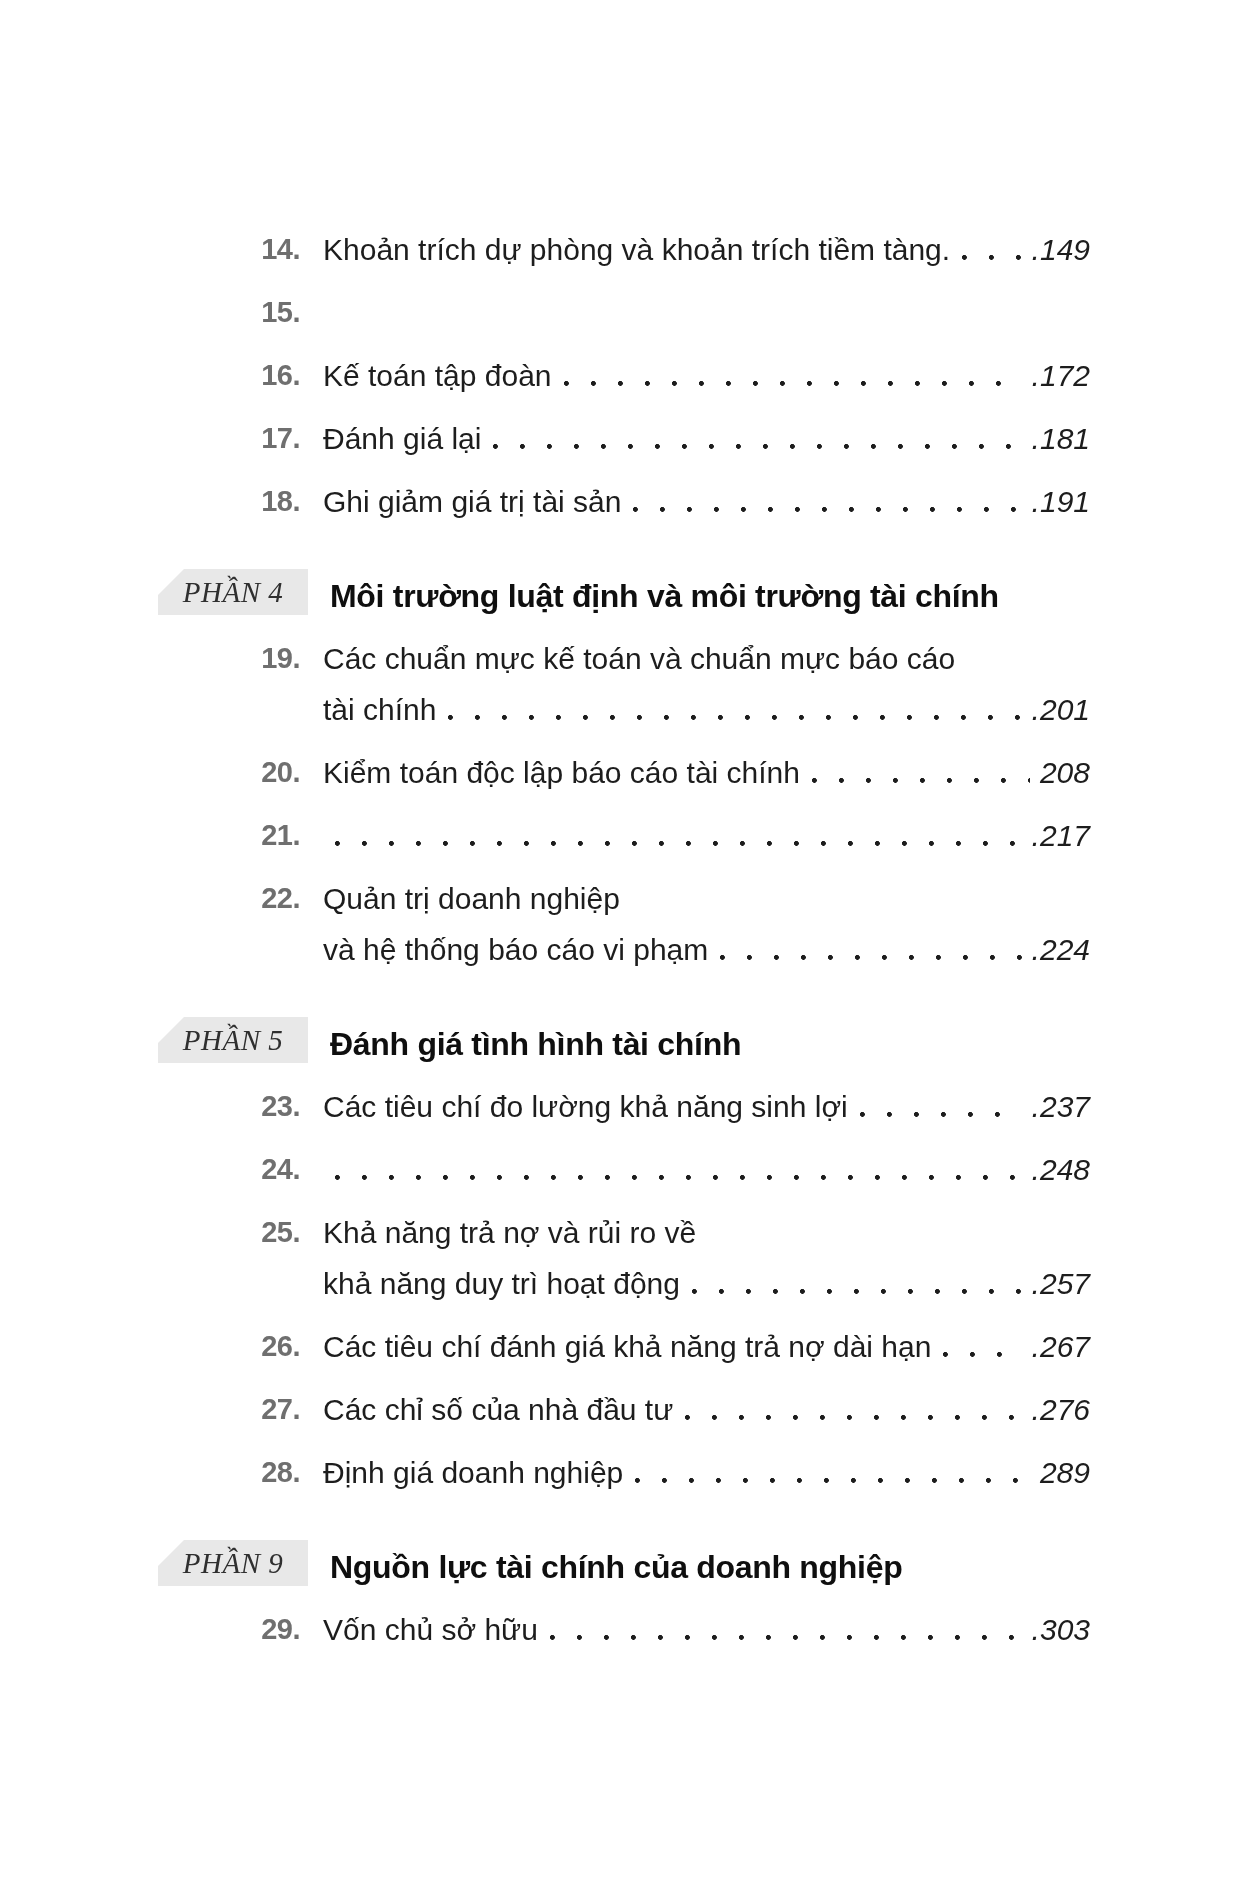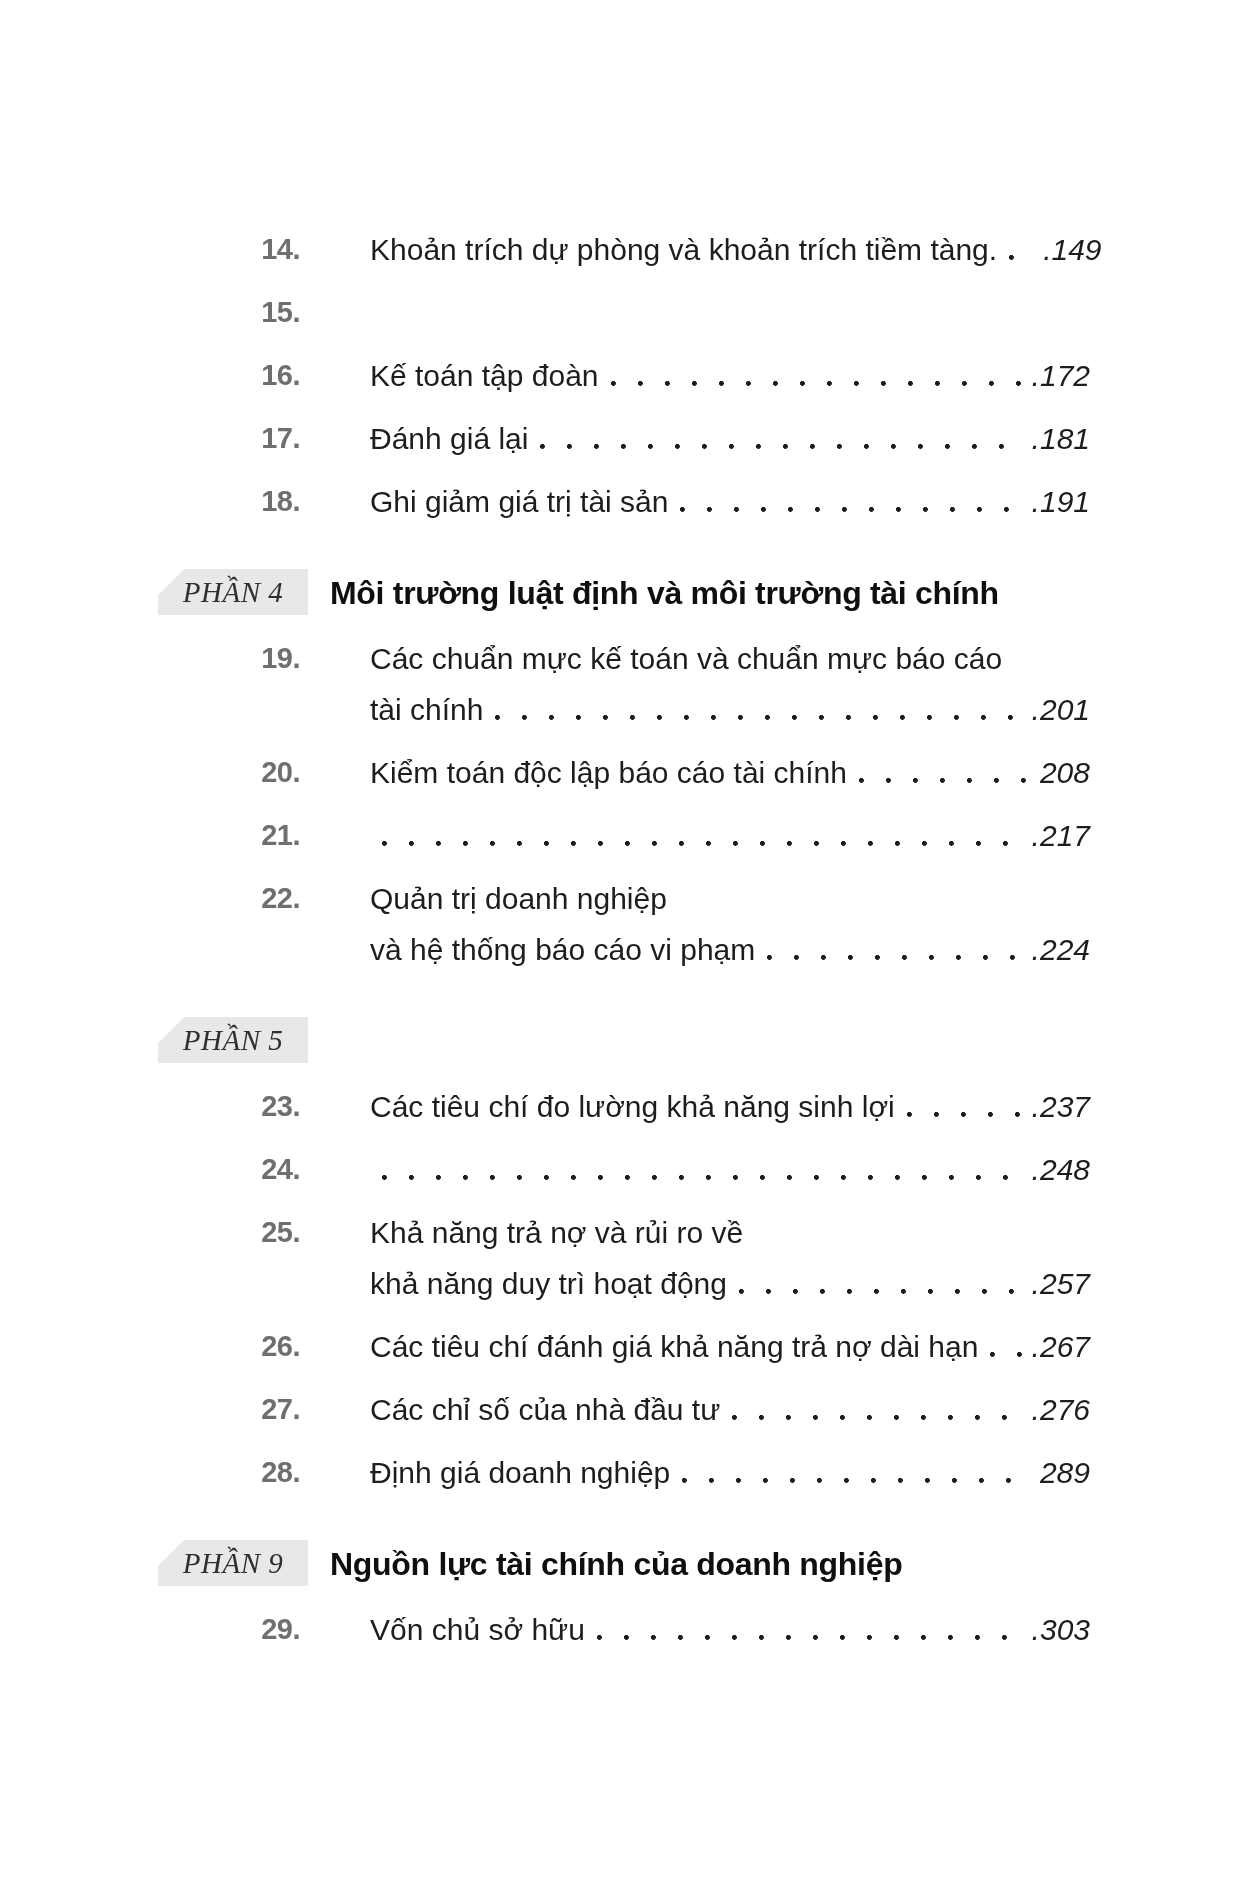--- a/index.html
+++ b/index.html
@@ -18,41 +18,41 @@
     font-family:"Liberation Sans",sans-serif;
     -webkit-font-smoothing:antialiased;
   }
   .toc{
     box-sizing:border-box;
     margin:224px 0 0 158px;
     width:932px;
   }
   section{display:block;}
   .sec-head{
-    display:flex;align-items:center;
+    display:flex;align-items:flex-end;
     margin:42px 0 18px 0;
   }
   .badge{
     flex:0 0 150px;height:46px;
     background:var(--section-badge-bg);
     clip-path:polygon(26px 0,100% 0,100% 100%,0 100%,0 26px);
     display:flex;align-items:center;justify-content:center;
   }
   .badge-text{
     font-family:"Liberation Serif",serif;
     font-style:italic;
     font-size:29px;color:var(--section-label);
     letter-spacing:.5px;white-space:nowrap;
   }
   .sec-title{
     margin:2px 0 0 22px;
     font-size:32px;font-weight:bold;color:var(--section-title);
     letter-spacing:-.3px;white-space:nowrap;
   }
-  .item{display:flex;margin-bottom:12px;gap:47px;}
+  .item{display:flex;margin-bottom:12px;}
   .num{
     flex:0 0 142px;text-align:right;
     font-weight:bold;font-size:29px;line-height:51px;
     color:var(--entry-number);letter-spacing:-.5px;
   }
   .body{flex:1;margin-left:23px;min-width:0;}
   .line{
     display:flex;align-items:baseline;
     line-height:51px;font-size:30px;color:var(--entry-text);text-align:right;
   }
@@ -181,20 +181,21 @@
           </div>
   </div>
 </div>
   </section>
 
   <section>
     <header class="sec-head">
       <span class="badge">
         <span class="badge-text">PHẦN 5</span>
       </span>
+      <h2 class="sec-title">Đánh giá tình hình tài chính</h2>
     </header>
     <div class="items">
   <div class="item">
     <span class="num">23.</span>
     <div class="body">
             <div class="line">
               <span class="txt">Các tiêu chí đo lường khả năng sinh lợi</span>
               <span class="leader"></span>
               <span class="pagenum">.237</span>
             </div>

